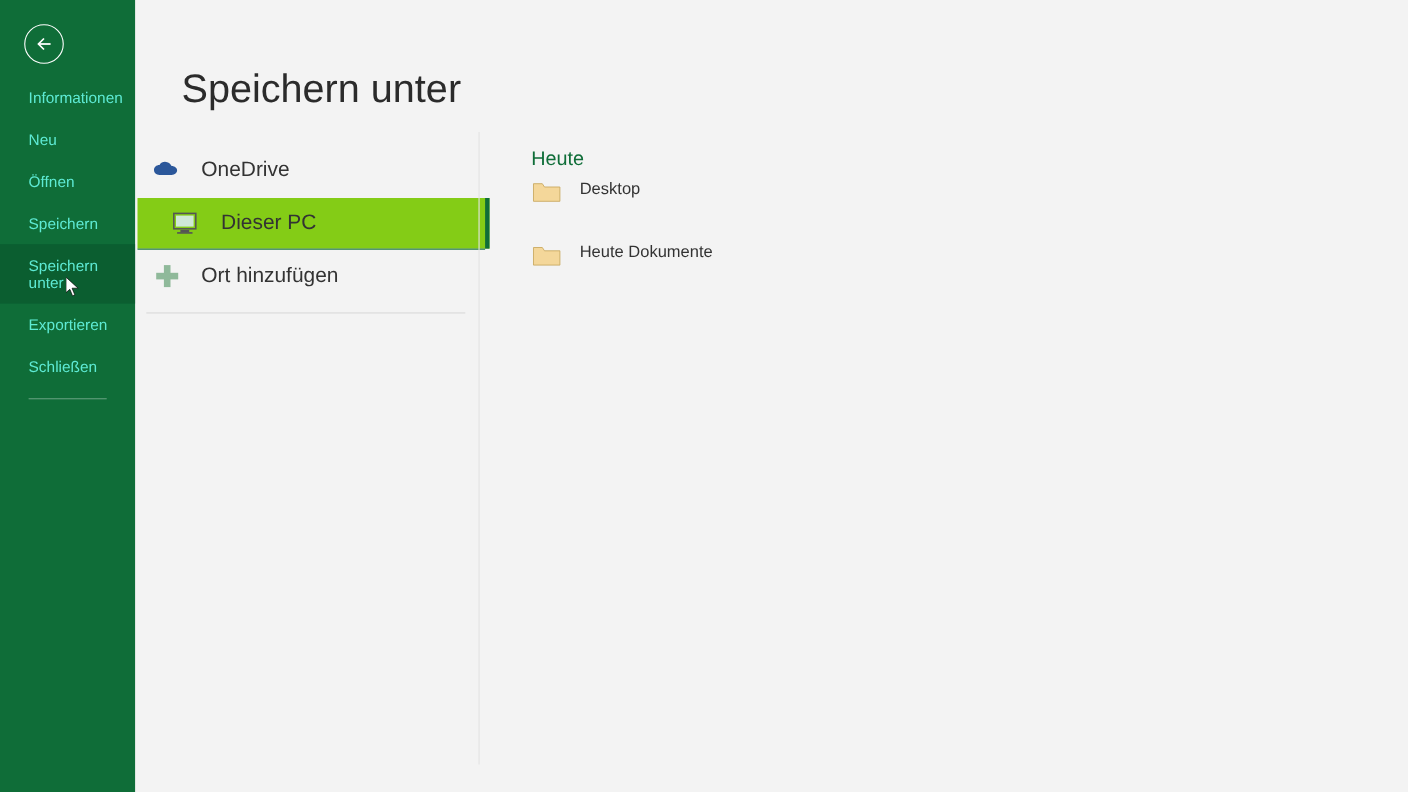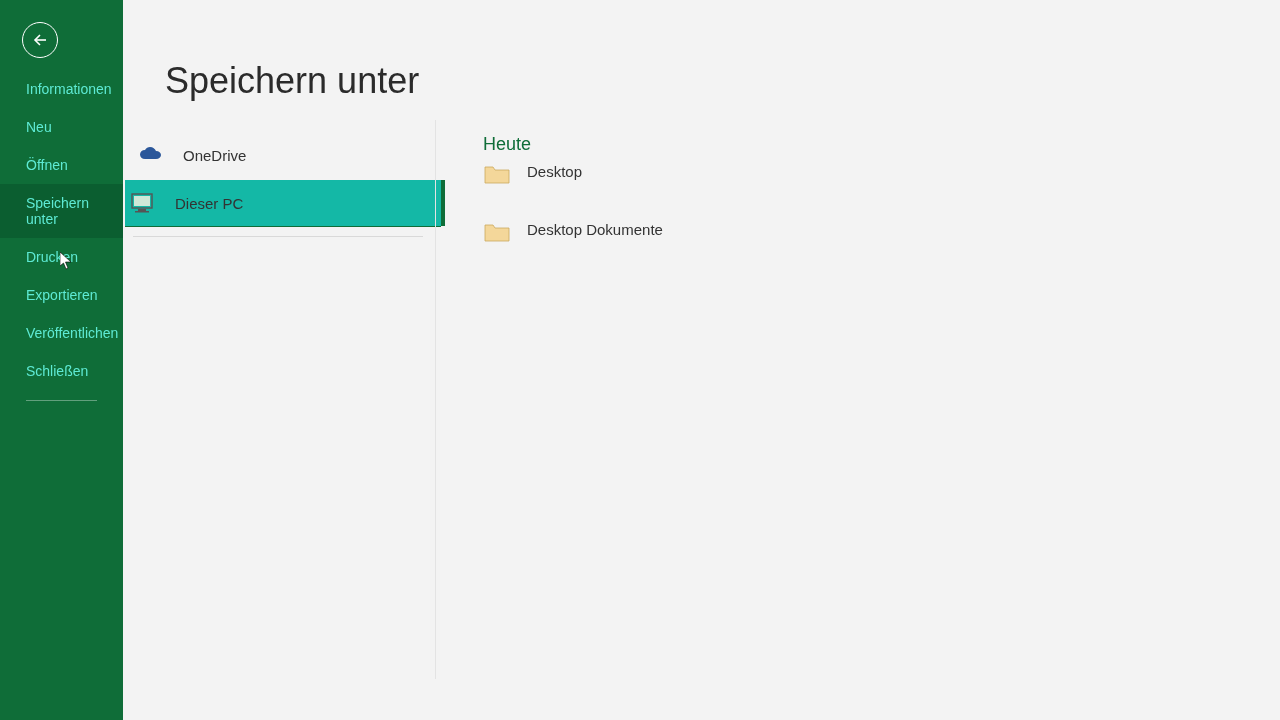--- a/index.html
+++ b/index.html
@@ -44,23 +44,23 @@
   font-size: 36px; font-weight: 200; color: #2b2b2b; margin: 60px 0 28px 42px;
 }
 
 .columns { display: flex; }
 .places { width: 320px; margin-left: 2px; }
 .place {
   display: flex; align-items: center; height: 46px; margin: 2px 0 2px 0; padding-left: 12px;
   cursor: pointer; position: relative;
 }
 .place .icon { width: 30px; height: 30px; margin-right: 16px; display:flex; align-items:center; justify-content:center; }
-.place-label { font-size: 15px; color: #333; }
+.place-label { font-size: 19px; color: #333; }
 .place.selected {
-  background: #14b8a6; margin-left: 0; padding-left: 4px;
+  background: #84cc16; margin-left: 0; padding-left: 30px;
   border-right: 4px solid #0f6d38;
 }
 .place.selected::after{
   content:""; position:absolute; left:0; right:0; bottom:-1px; height:1px; background:#0f6d38;
 }
 .places-divider { border: none; border-top: 1px solid #d9d9d9; margin: 10px 22px 10px 8px; }
 
 .recent { flex: 1; margin-left: 8px; position: relative; }
 .recent::before{
   content:""; position:absolute; left:-18px; top:-10px; bottom:-400px; width:1px; background:#e3e3e3;
@@ -109,24 +109,23 @@
   <div class="back-btn">
     <svg width="18" height="18" viewBox="0 0 18 18">
       <line x1="4" y1="9" x2="15" y2="9" stroke="#fff" stroke-width="1.6"></line>
       <polyline points="9,4 4,9 9,14" fill="none" stroke="#fff" stroke-width="1.6"></polyline>
     </svg>
   </div>
   <div class="nav" id="nav-main">
       <div class="nav-item">Informationen</div>
       <div class="nav-item">Neu</div>
       <div class="nav-item">Öffnen</div>
+      <div class="nav-item">Speichern</div>
       <div class="nav-item active">Speichern unter</div>
-      <div class="nav-item">Drucken</div>
       <div class="nav-item">Exportieren</div>
-      <div class="nav-item">Veröffentlichen</div>
       <div class="nav-item">Schließen</div>
     </div>
   <div class="nav-sep"></div>
 
   <svg class="cursor" viewBox="0 0 12 18">
     <polygon points="0,0 0,14 3.5,11 6,17 8,16 5.5,10 11,10" fill="#fff" stroke="#000" stroke-width="0.6"></polygon>
   </svg>
 </div>
 
 <div class="content">
@@ -145,33 +144,42 @@
           <span class="icon">
             <svg width="30" height="24" viewBox="0 0 30 24">
               <rect x="3" y="3" width="20" height="14" fill="none" stroke="#555" stroke-width="1.4"></rect>
               <rect x="5" y="5" width="16" height="10" fill="#cfe8d7"></rect>
               <rect x="9" y="18" width="8" height="2" fill="#555"></rect>
               <rect x="6" y="20" width="14" height="1.5" fill="#555"></rect>
             </svg>
           </span>
           <span class="place-label">Dieser PC</span>
         </div>
+        <div class="place">
+          <span class="icon">
+            <svg width="26" height="26" viewBox="0 0 26 26">
+              <rect x="10" y="3" width="6" height="20" fill="#8fb99a"></rect>
+              <rect x="3" y="10" width="20" height="6" fill="#8fb99a"></rect>
+            </svg>
+          </span>
+          <span class="place-label">Ort hinzufügen</span>
+        </div>
         <hr class="places-divider">
       </div>
     <div class="recent">
       <div class="recent-heading">Heute</div>
       <div id="recent-list">
           <div class="recent-item">
             <span class="folder-icon"><svg width="28" height="22" viewBox="0 0 28 22">
                 <path d="M2 4h8l2 3h14v13H2z" fill="#f4d79a" stroke="#caa85e" stroke-width="0.8"></path>
               </svg></span>
             <span class="recent-label">Desktop</span>
           </div>
           <div class="recent-item">
             <span class="folder-icon"><svg width="28" height="22" viewBox="0 0 28 22">
                 <path d="M2 4h8l2 3h14v13H2z" fill="#f4d79a" stroke="#caa85e" stroke-width="0.8"></path>
               </svg></span>
-            <span class="recent-label">Desktop Dokumente</span>
+            <span class="recent-label">Heute Dokumente</span>
           </div>
         </div>
     </div>
   </div>
 </div>
 
 </body></html>

